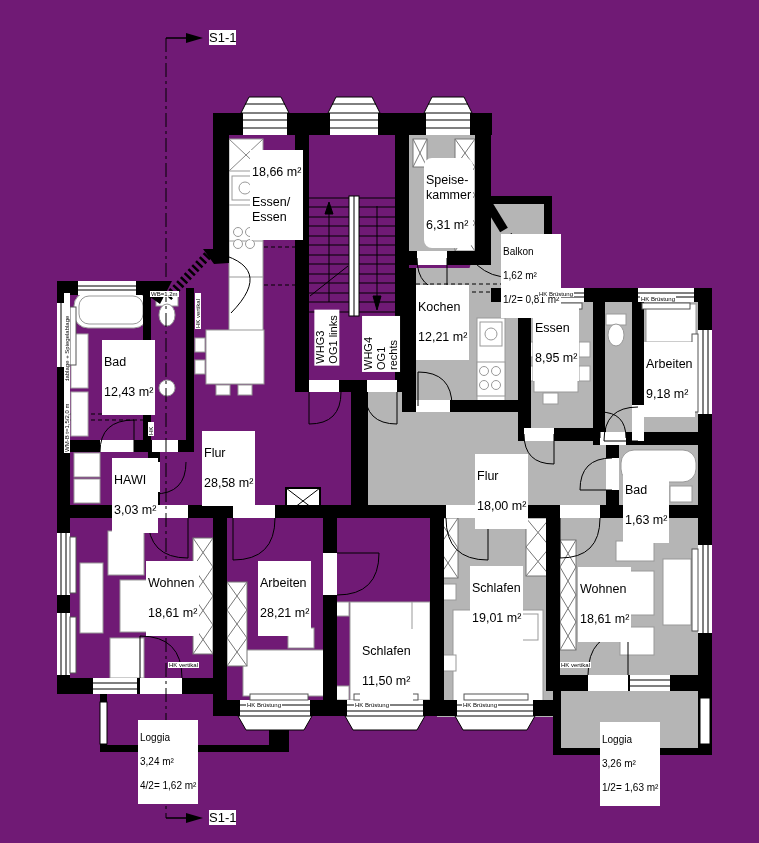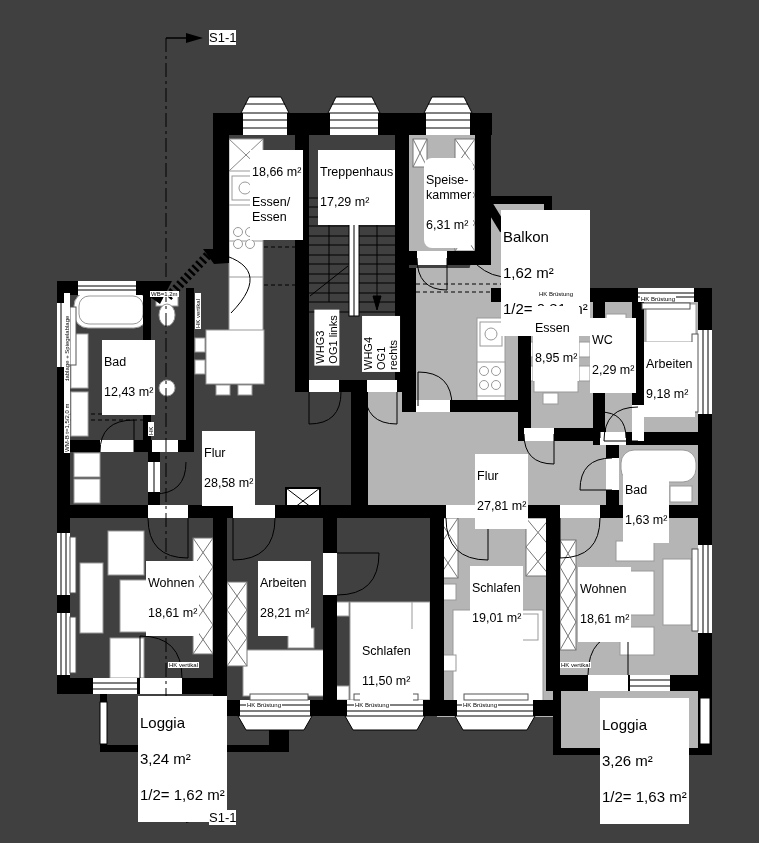--- a/index.html
+++ b/index.html
@@ -1,22 +1,22 @@
 <!DOCTYPE html>
 <html><head>
 <meta charset="utf-8">
 <style>
   html,body{margin:0;padding:0;background:#fff;}
-  #plan{position:relative;width:759px;height:843px;background:#404040;overflow:hidden;
+  #plan{position:relative;width:759px;height:843px;background:#701a75;overflow:hidden;
         font-family:"Liberation Sans",sans-serif;color:#000;text-decoration:underline;}
   #plan svg{position:absolute;left:0;top:0;}
   .lbl{position:absolute;background:#fff;padding:0 2px;font-size:12.5px;line-height:1.2;
        white-space:pre-line;z-index:30;}
   .lbl .nm,.lbl .ar,.lbl .hf{display:block;white-space:pre-line;}
-  .sm{font-size:15px;}
+  .sm{font-size:10px;margin-top:24px;}
   .mini{position:absolute;background:#fff;font-size:6px;line-height:1;padding:0 1px;z-index:31;white-space:nowrap;}
   .rot{transform:rotate(-90deg);}
   .whg{position:absolute;background:#fff;font-size:11px;line-height:1.15;text-align:left;
        white-space:pre-line;transform:rotate(-90deg);z-index:31;padding:0 2px;}
   .sec{position:absolute;font-size:13px;z-index:32;background:#fff;}
 </style>
 </head>
 <body>
 
 <div id="plan">
@@ -369,57 +369,57 @@
 </svg>
 
   <div class="sec" style="left:209px;top:30px;">S1-1</div>
   <div class="sec" style="left:209px;top:810px;">S1-1</div>
 
   <div class="lbl" style="left:250px;top:150px;">
     <span class="ar">18,66 m²</span>
     <span class="nm">Essen/
 Essen</span>
   </div>
-  <div class="lbl" style="left:318px;top:150px;">
-    <span class="nm">Treppenhaus</span>
-    <span class="ar">17,29 m²</span>
-  </div>
   <div class="lbl" style="left:424px;top:158px;border-radius:8px;">
     <span class="nm">Speise-
 kammer</span>
     <span class="ar">6,31 m²</span>
   </div>
   <div class="lbl sm" style="left:501px;top:210px;">
     <span class="nm">Balkon</span>
     <span class="ar">1,62 m²</span>
     <span class="hf">1/2= 0,81 m²</span>
   </div>
+  <div class="lbl" style="left:416px;top:285px;">
+    <span class="nm">Kochen</span>
+    <span class="ar">12,21 m²</span>
+  </div>
   <div class="lbl" style="left:533px;top:306px;">
     <span class="nm">Essen</span>
     <span class="ar">8,95 m²</span>
   </div>
-  <div class="lbl" style="left:590px;top:318px;">
-    <span class="nm">WC</span>
-    <span class="ar">2,29 m²</span>
-  </div>
   <div class="lbl" style="left:644px;top:342px;">
     <span class="nm">Arbeiten</span>
     <span class="ar">9,18 m²</span>
   </div>
   <div class="lbl" style="left:102px;top:340px;">
     <span class="nm">Bad</span>
     <span class="ar">12,43 m²</span>
   </div>
+  <div class="lbl" style="left:112px;top:458px;">
+    <span class="nm">HAWI</span>
+    <span class="ar">3,03 m²</span>
+  </div>
   <div class="lbl" style="left:202px;top:431px;">
     <span class="nm">Flur</span>
     <span class="ar">28,58 m²</span>
   </div>
   <div class="lbl" style="left:475px;top:454px;">
     <span class="nm">Flur</span>
-    <span class="ar">27,81 m²</span>
+    <span class="ar">18,00 m²</span>
   </div>
   <div class="lbl" style="left:623px;top:468px;">
     <span class="nm">Bad</span>
     <span class="ar">1,63 m²</span>
   </div>
   <div class="lbl" style="left:146px;top:561px;">
     <span class="nm">Wohnen</span>
     <span class="ar">18,61 m²</span>
   </div>
   <div class="lbl" style="left:258px;top:561px;">
@@ -434,21 +434,21 @@
     <span class="nm">Schlafen</span>
     <span class="ar">19,01 m²</span>
   </div>
   <div class="lbl" style="left:578px;top:567px;">
     <span class="nm">Wohnen</span>
     <span class="ar">18,61 m²</span>
   </div>
   <div class="lbl sm" style="left:138px;top:696px;">
     <span class="nm">Loggia</span>
     <span class="ar">3,24 m²</span>
-    <span class="hf">1/2= 1,62 m²</span>
+    <span class="hf">4/2= 1,62 m²</span>
   </div>
   <div class="lbl sm" style="left:600px;top:698px;">
     <span class="nm">Loggia</span>
     <span class="ar">3,26 m²</span>
     <span class="hf">1/2= 1,63 m²</span>
   </div>
 
   <div class="whg" style="left:299px;top:325px;width:52px;">WHG3
 OG1 links</div>
   <div class="whg" style="left:353px;top:325px;width:52px;">WHG4

